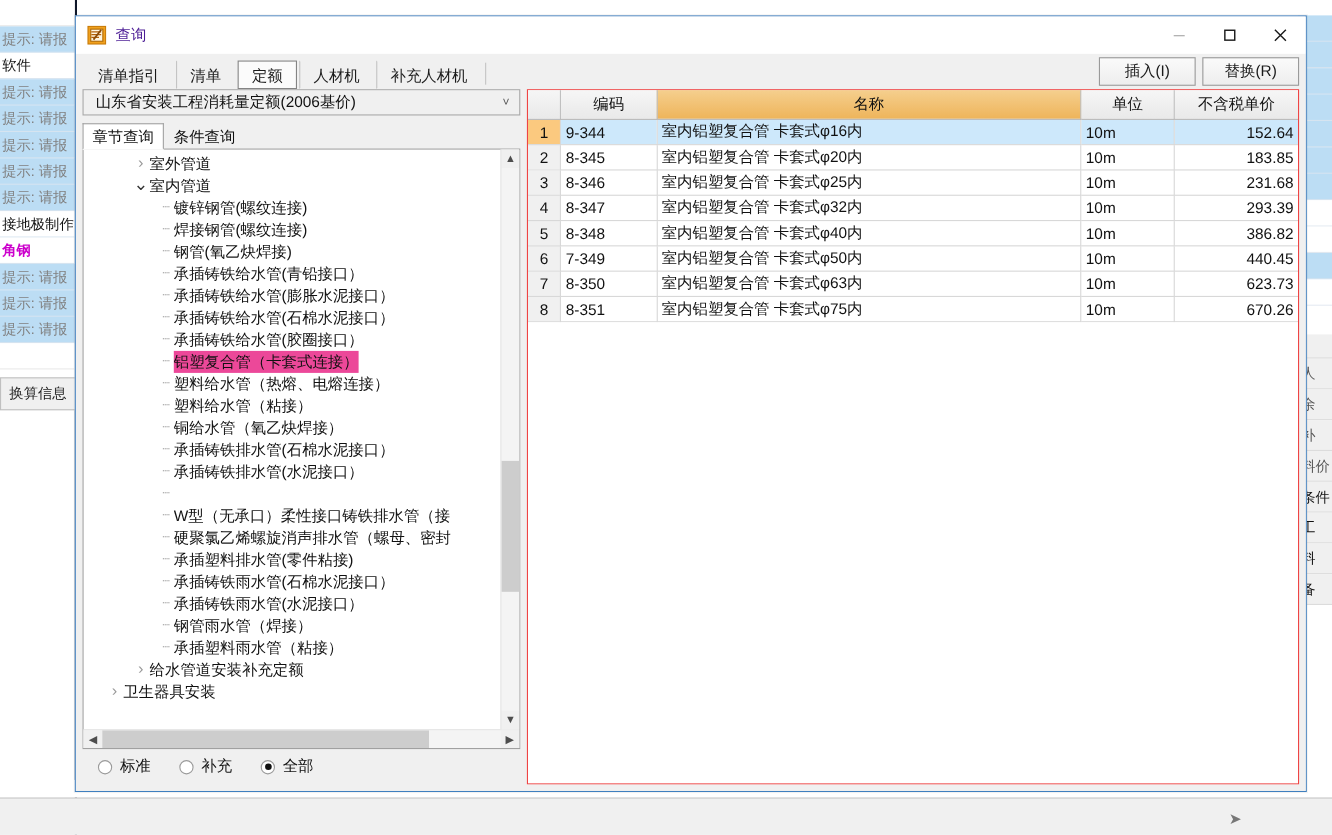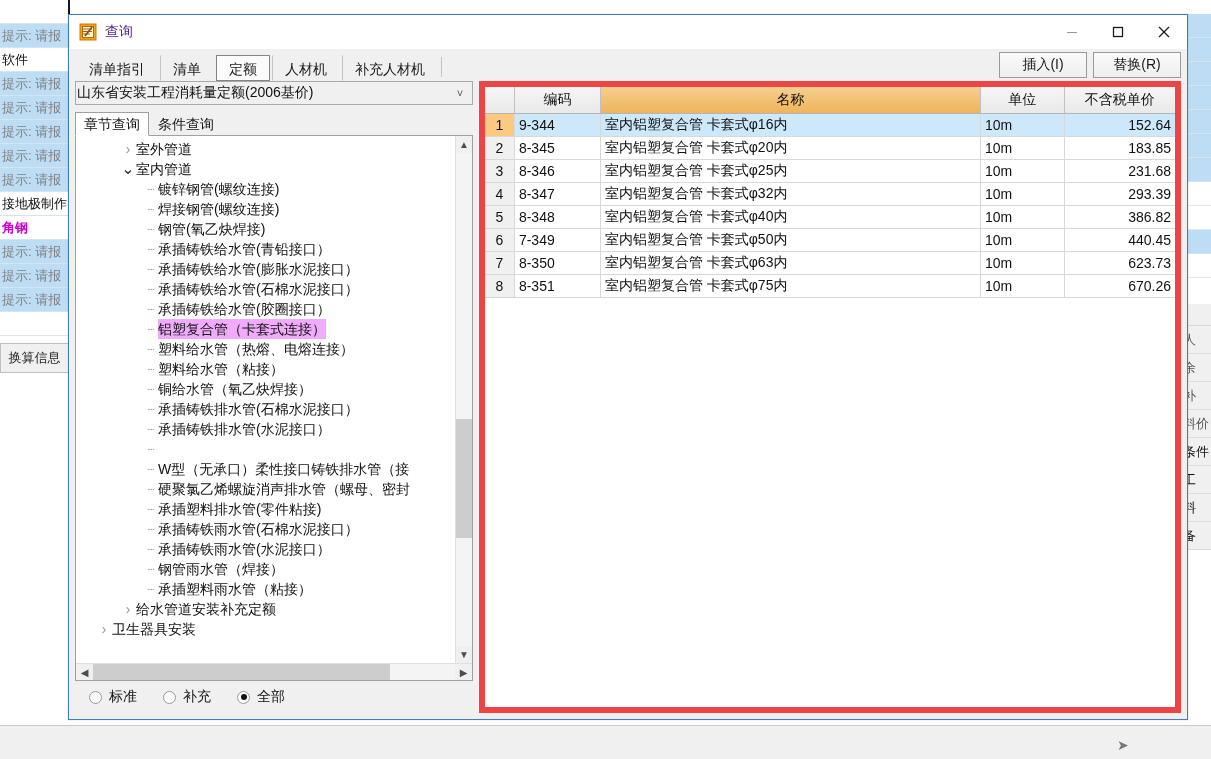--- a/index.html
+++ b/index.html
@@ -139,21 +139,21 @@
     min-height: 0;
   }
   .left-pane {
     width: 398px; flex: 0 0 398px; display: flex; flex-direction: column; min-height: 0;
   }
   .combo {
     height: 24px; background: #f0f0f0;
     border: 1px solid #a9a9a9;
     display: flex; align-items: center;
     font-size: 14px; color: #111;
-    padding-left: 1px;
+    padding-left: 11px;
   }
   .combo-text { flex: 1 1 auto; white-space: nowrap; overflow: hidden; }
   .combo-arrow { width: 24px; text-align:center; color:#555; font-size: 11px; }
 
   .subtabs { display:flex; align-items:flex-end; height: 26px; margin-top: 5px; }
   .subtab {
     font-size: 14px; color:#111; padding: 3px 8px 4px 8px; height: 24px; line-height:17px;
     border: 1px solid transparent; white-space:nowrap;
   }
   .subtab.active { background:#ffffff; border:1px solid #a0a0a0; border-bottom-color:#ffffff; position:relative; z-index:2;}
@@ -167,21 +167,21 @@
   .tree-content {
     flex: 1 1 auto; overflow: hidden; position: relative; padding-top: 3px;
   }
   .tnode {
     height: 20px; line-height: 20px; font-size: 14px; color: #111;
     white-space: nowrap; display:flex; align-items:center;
     padding-right: 2px;
   }
   .tnode .tw { width: 16px; flex:0 0 16px; text-align:center; color:#777; font-size: 11px; }
   .tnode .lbl { overflow:hidden; }
-  .tnode.sel .lbl { background:#f0abfc; }
+  .tnode.sel .lbl { background:#ec4899; }
   .tnode.leaf .dash { width: 14px; flex:0 0 14px; color:#999; font-size:11px; text-align:center;}
 
   
   .vscroll {
     width: 17px; flex: 0 0 17px; background:#f4f4f4; border-left: 1px solid #e0e0e0;
     display:flex; flex-direction:column; position:relative;
   }
   .sbtn { height: 17px; background:#f0f0f0; display:flex;align-items:center;justify-content:center; color:#4d4d4d; font-size:10px;}
   .strack { flex:1 1 auto; background:#f4f4f4; position:relative;}
   .sthumb { position:absolute; left:0; right:0; background:#cdcdcd; }
@@ -201,21 +201,21 @@
   }
   .radio { display:flex; align-items:center; gap:7px; font-size:14px; color:#111; }
   .radio .dot {
     width:13px;height:13px;border-radius:50%;border:1px solid #9a9a9a;background:#fff;
     display:flex;align-items:center;justify-content:center;
   }
   .radio.on .dot::after{content:"";width:6px;height:6px;border-radius:50%;background:#111;}
 
   
   .right-pane {
-    flex: 1 1 auto; background:#ffffff; border:6px solid #ef4444; display:flex; flex-direction:column; min-height:0;
+    flex: 1 1 auto; background:#ffffff; border:1px solid #ef4444; display:flex; flex-direction:column; min-height:0;
   }
   table.grid { border-collapse: collapse; width: 100%; table-layout: fixed; }
   table.grid th {
     height: 26px; font-size: 14px; font-weight: normal; color:#111;
     background: linear-gradient(#f6f6f6,#e9e9e9);
     border-right: 1px solid #c0c0c0; border-bottom: 1px solid #b5b5b5;
     text-align:center;
   }
   table.grid th.name-col { background: linear-gradient(#f5cf8e,#eeb45a); }
   table.grid td {

